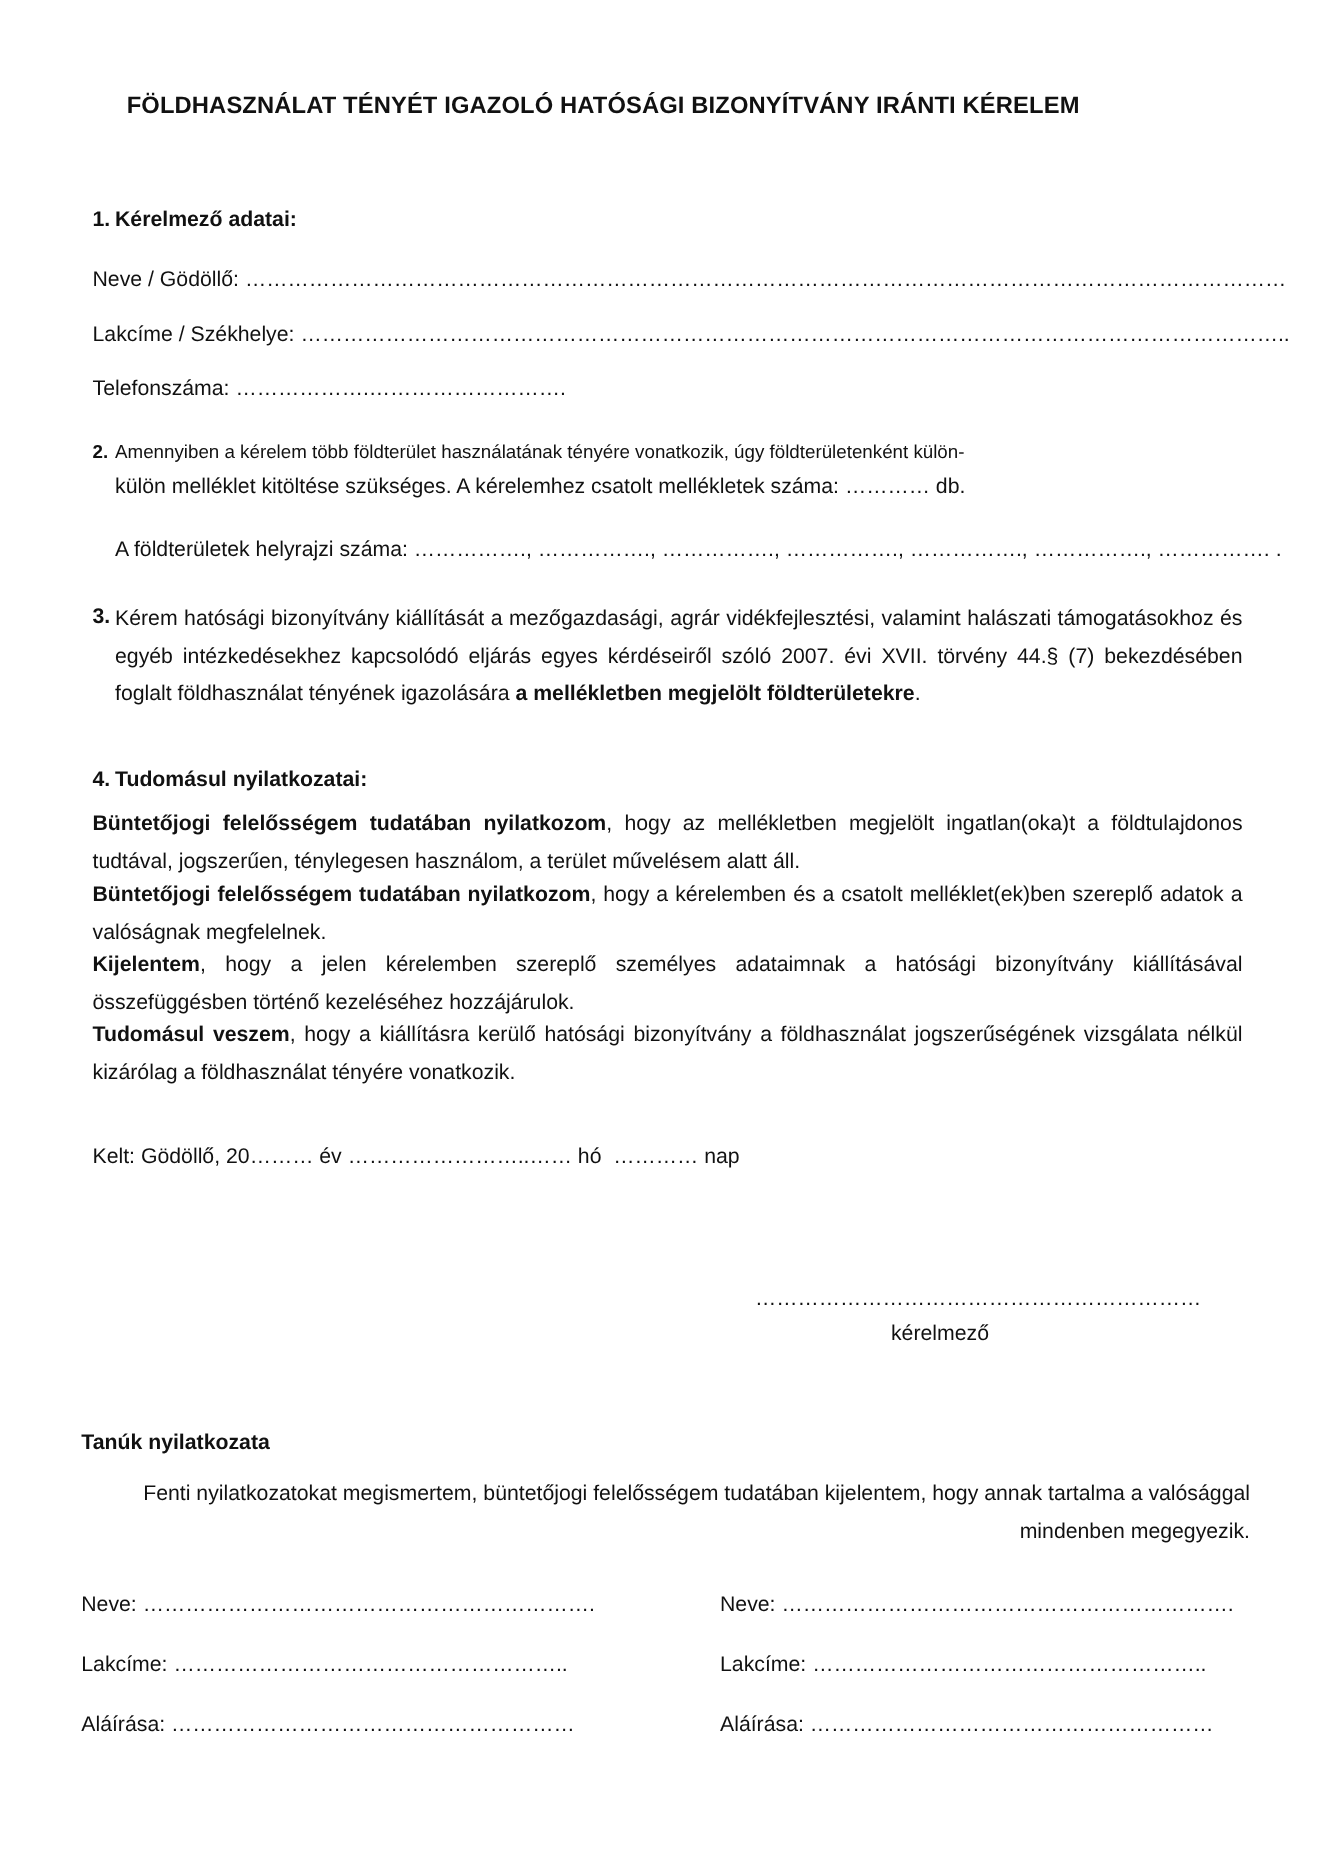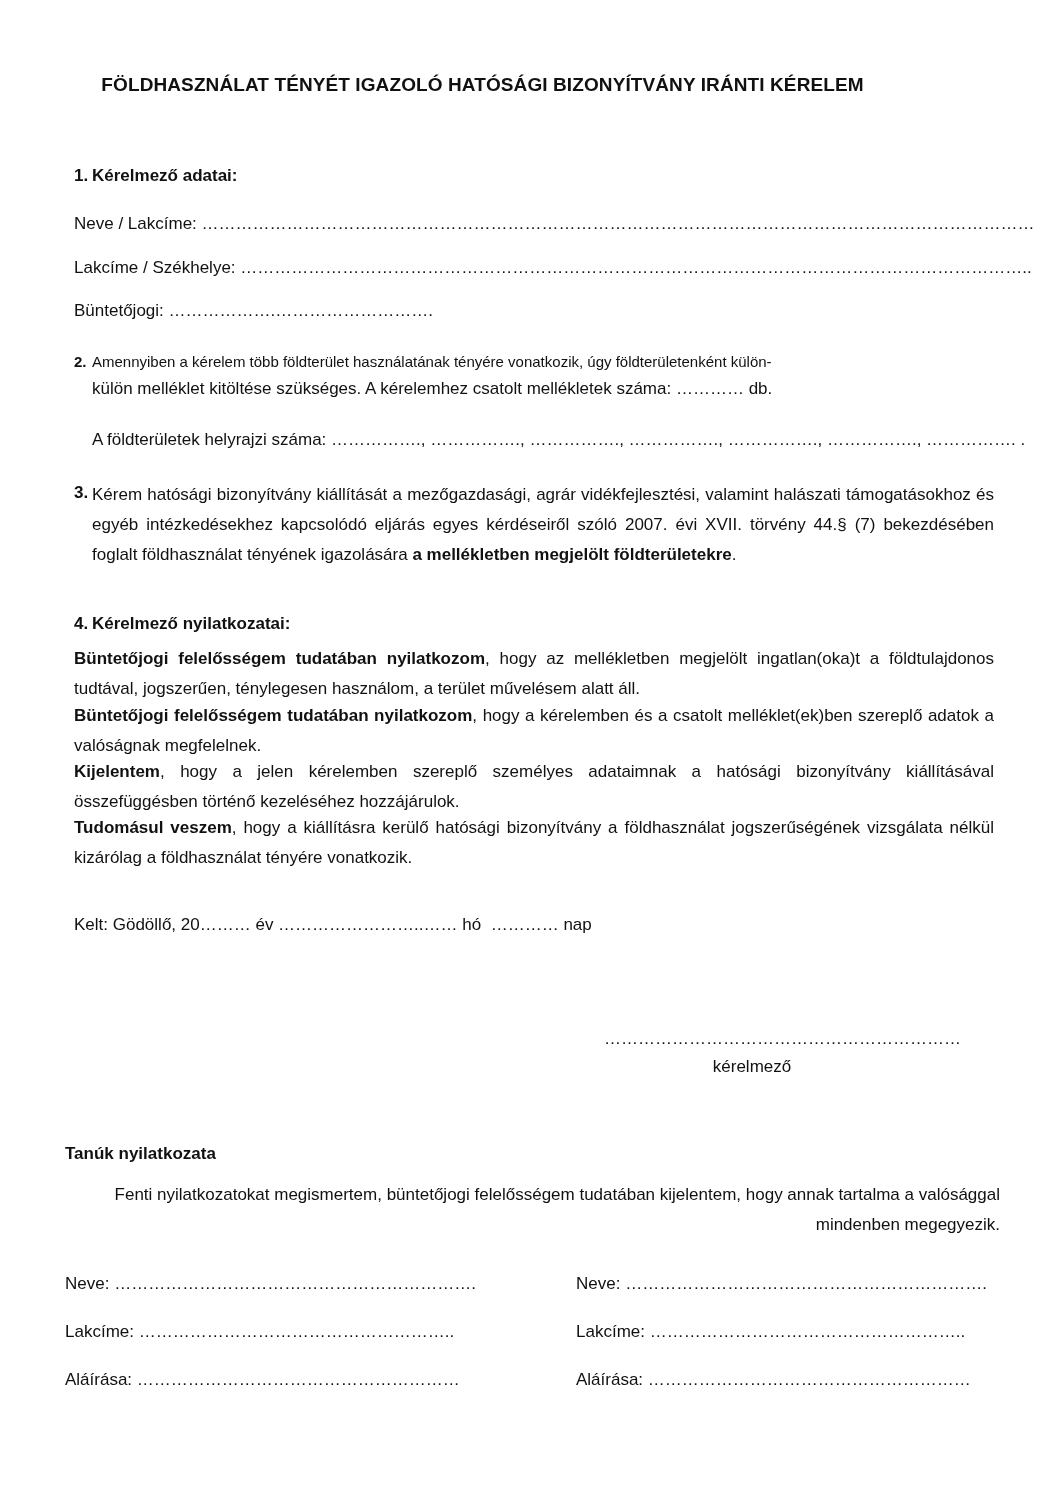--- a/index.html
+++ b/index.html
@@ -30,29 +30,29 @@
   </style>
 </head>
 <body>
 
 <div class="abs title">FÖLDHASZNÁLAT TÉNYÉT IGAZOLÓ HATÓSÁGI BIZONYÍTVÁNY IRÁNTI KÉRELEM</div>
 
 <div class="abs h line" style="left:74px; top:163px;">
   <span class="num">1.</span><span>Kérelmező adatai:</span>
 </div>
 <div class="abs line" style="left:74px; top:211px;">
-  <span>Neve / Lakcíme:</span>
+  <span>Neve / Gödöllő:</span>
   <span class="dots">…………………………………………………………………………………………………………………………………</span>
 </div>
 <div class="abs line" style="left:74px; top:255px;">
   <span>Lakcíme / Székhelye:</span>
   <span class="dots">…………………………………………………………………………………………………………………………..</span>
 </div>
 <div class="abs line" style="left:74px; top:298px;">
-  <span>Büntetőjogi:</span>
+  <span>Telefonszáma:</span>
   <span class="dots">……………….……………………….</span>
 </div>
 
 <div class="abs line" style="left:74px; top:349px; font-size:15px;">
   <span class="num">2.</span><span>Amennyiben a kérelem több földterület használatának tényére vonatkozik, úgy földterületenként külön-</span>
 </div>
 <div class="abs line" style="left:92px; top:376px;">
   <span>külön melléklet kitöltése szükséges. A kérelemhez csatolt mellékletek száma: </span><span>…………</span><span> db.</span>
 </div>
 <div class="abs line" style="left:92px; top:427px;">
@@ -61,21 +61,21 @@
 </div>
 
 <div class="abs line" style="left:74px; top:480px;">
   <span class="num">3.</span>
 </div>
 <div class="para" style="left:92px; top:480px; width:902px;">
   <span>Kérem hatósági bizonyítvány kiállítását a mezőgazdasági, agrár vidékfejlesztési, valamint halászati támogatásokhoz és egyéb intézkedésekhez kapcsolódó eljárás egyes kérdéseiről szóló 2007. évi XVII. törvény 44.§ (7) bekezdésében foglalt földhasználat tényének igazolására </span><span class="b">a mellékletben megjelölt földterületekre</span><span>.</span>
 </div>
 
 <div class="abs h line" style="left:74px; top:611px;">
-  <span class="num">4.</span><span>Kérelmező nyilatkozatai:</span>
+  <span class="num">4.</span><span>Tudomásul nyilatkozatai:</span>
 </div>
 <div class="para" style="left:74px; top:644px; width:920px;">
   <span class="b">Büntetőjogi felelősségem tudatában nyilatkozom</span><span>, hogy az mellékletben megjelölt ingatlan(oka)t a földtulajdonos tudtával, jogszerűen, ténylegesen használom, a terület művelésem alatt áll.</span>
 </div>
 <div class="para" style="left:74px; top:701px; width:920px;">
   <span class="b">Büntetőjogi felelősségem tudatában nyilatkozom</span><span>, hogy a kérelemben és a csatolt melléklet(ek)ben szereplő adatok a valóságnak megfelelnek.</span>
 </div>
 <div class="para" style="left:74px; top:757px; width:920px;">
   <span class="b">Kijelentem</span><span>, hogy a jelen kérelemben szereplő személyes adataimnak a hatósági bizonyítvány kiállításával összefüggésben történő kezeléséhez hozzájárulok.</span>
 </div>

